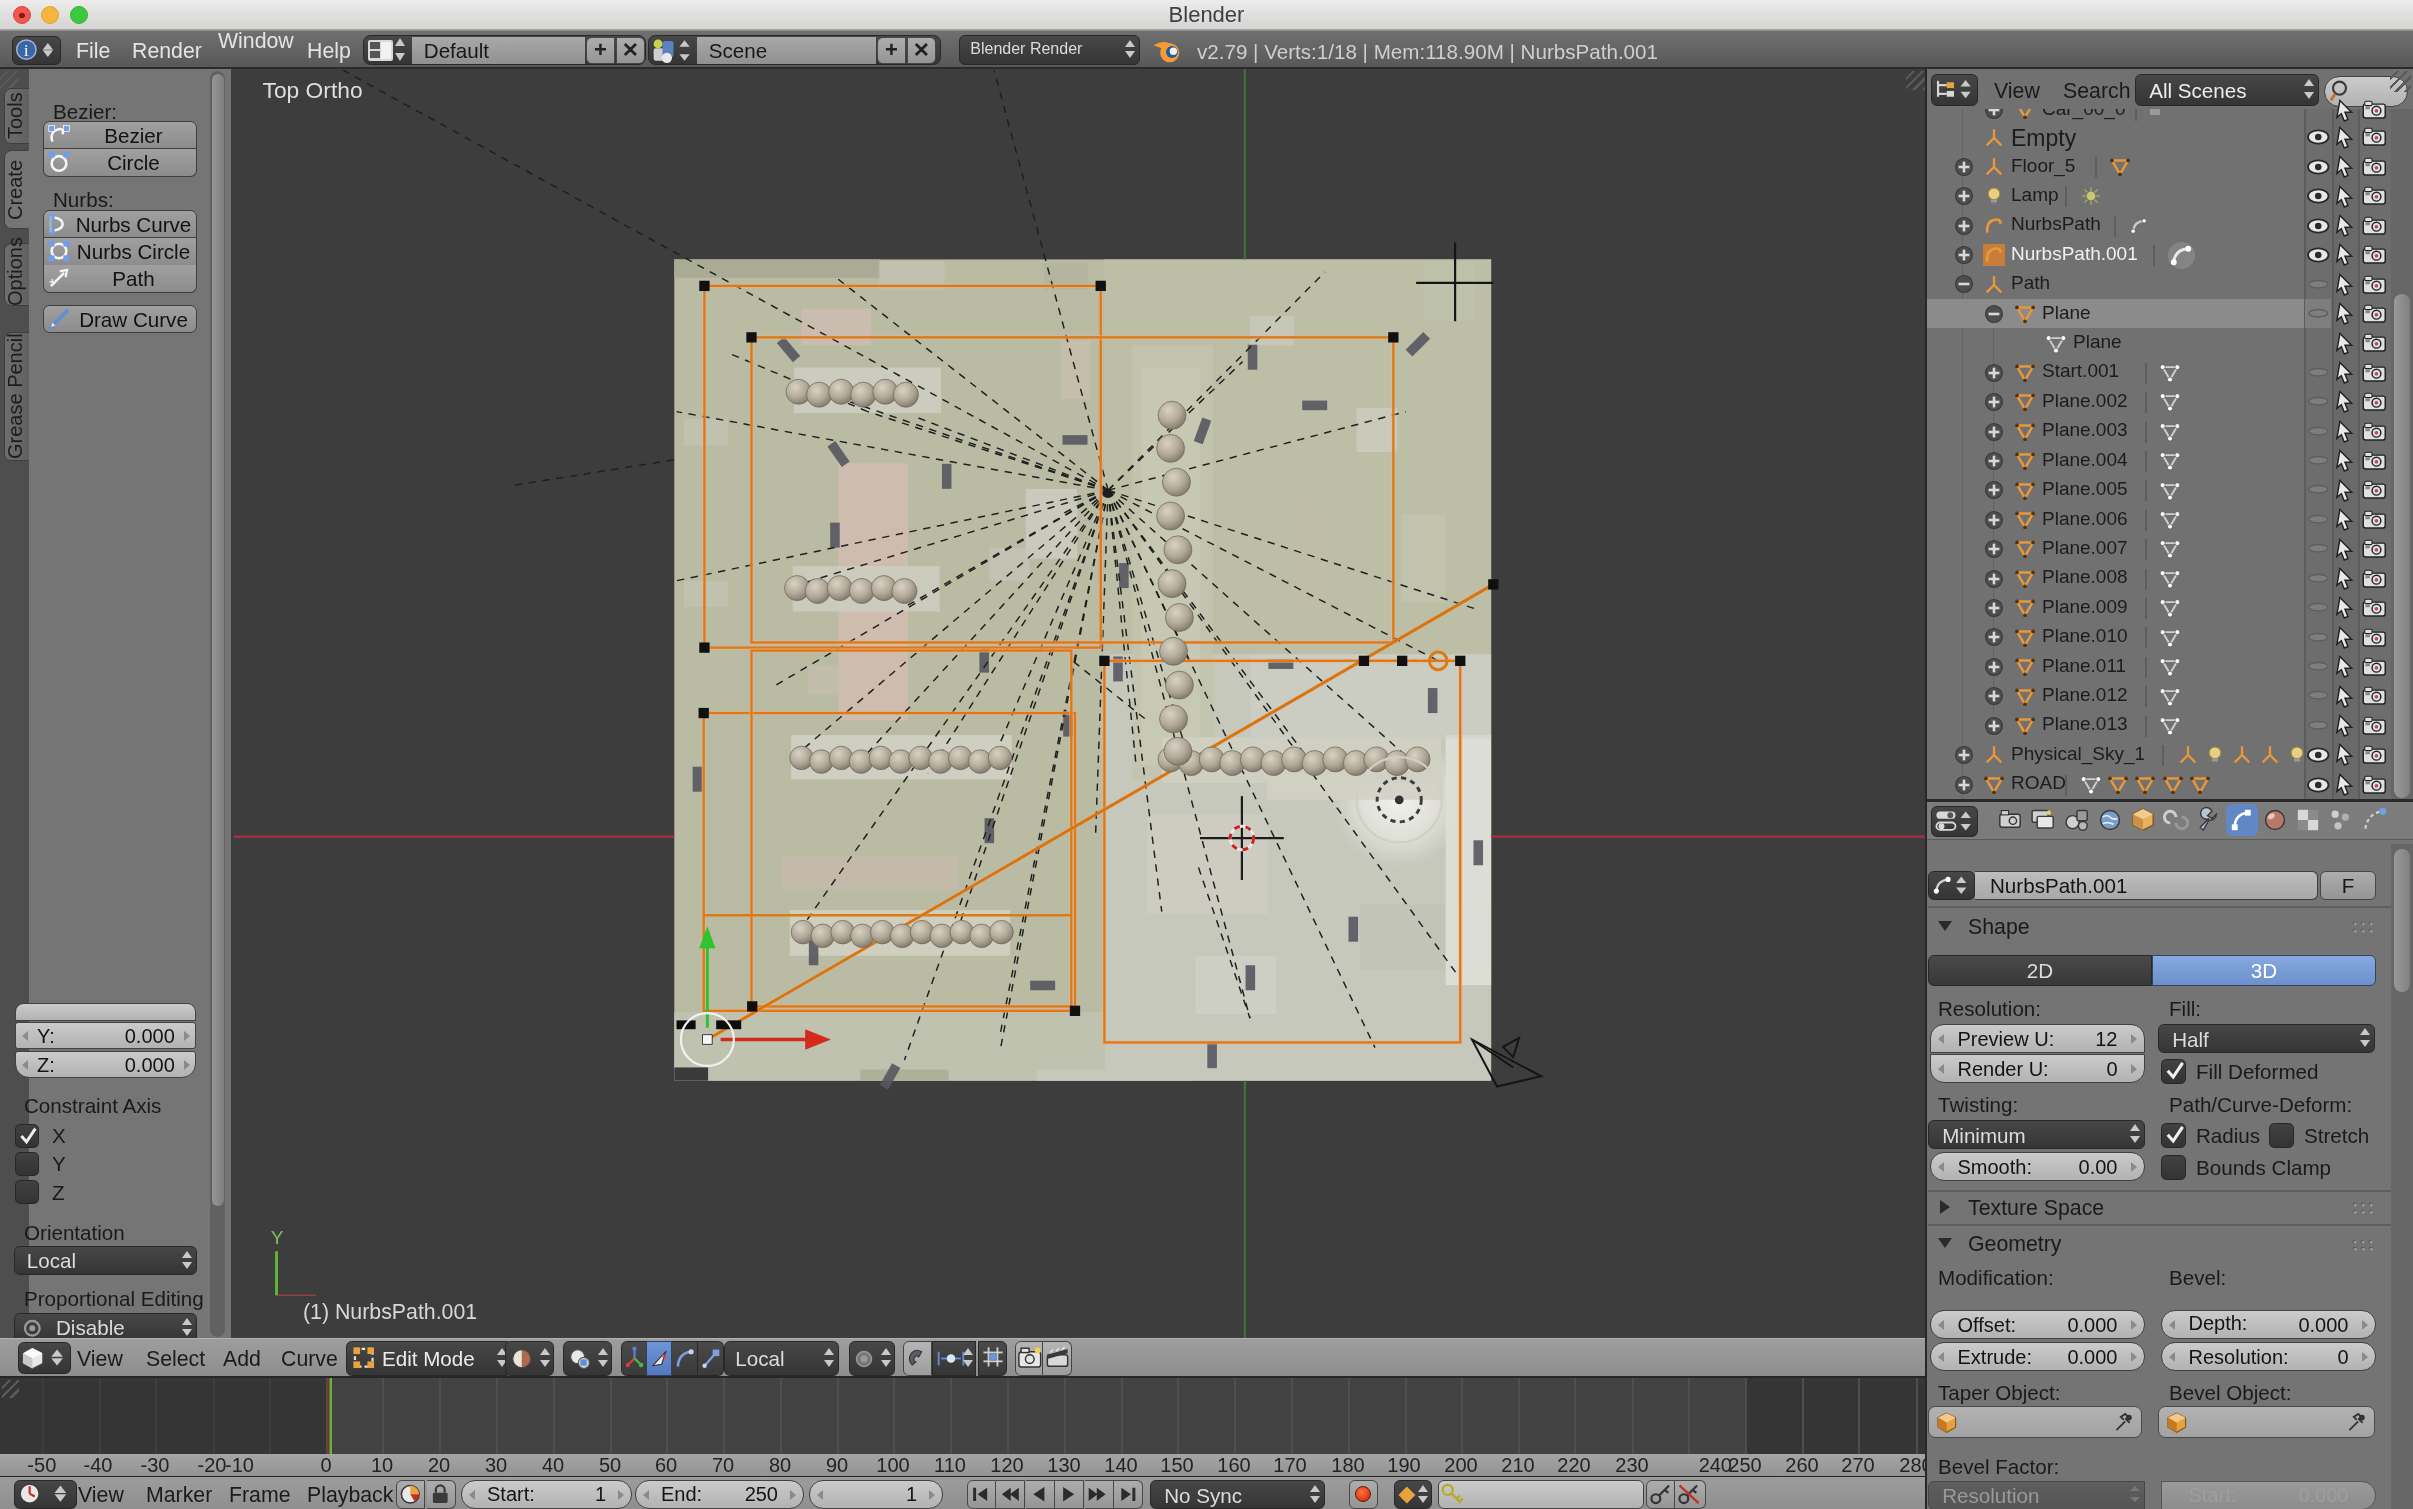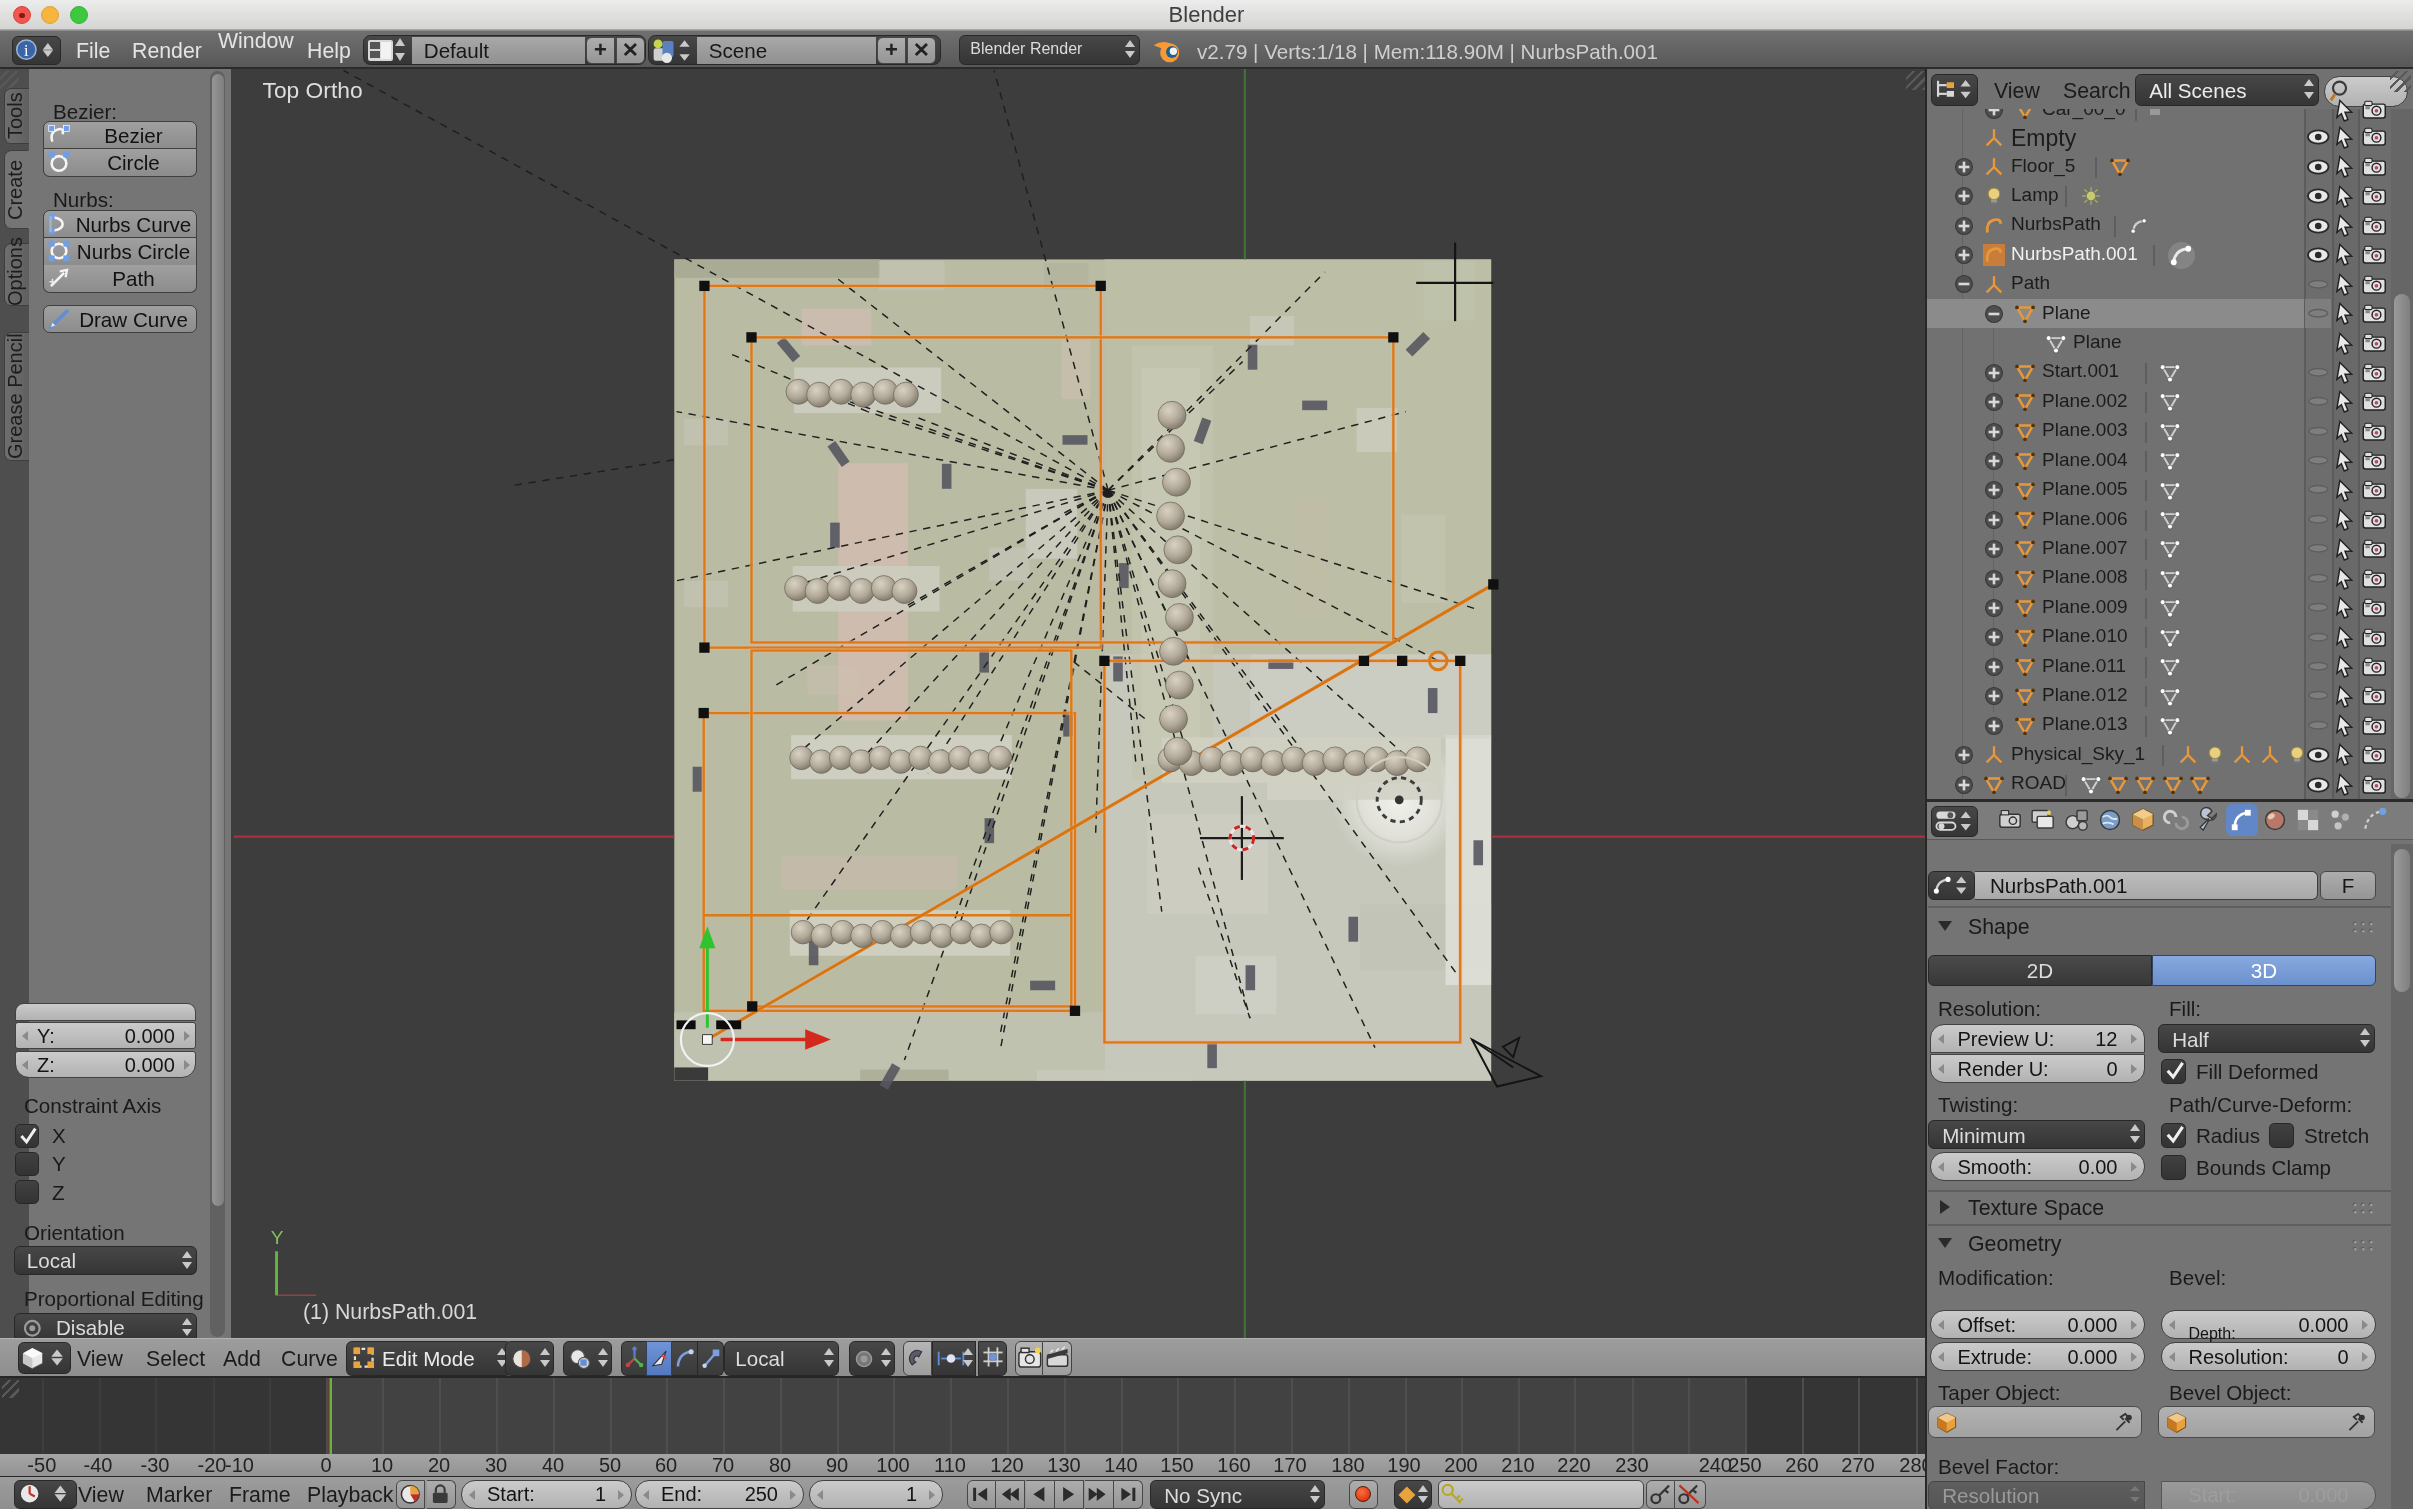--- a/index.html
+++ b/index.html
@@ -1713,21 +1713,21 @@
     <div class="a" style="left:7.4px;top:8.8px;width:0;height:0;border-top:5.1px solid transparent;border-bottom:5.1px solid transparent;border-right:6.6px solid #8a8a8a"></div>
     <div class="a" style="right:7.4px;top:8.8px;width:0;height:0;border-top:5.1px solid transparent;border-bottom:5.1px solid transparent;border-left:6.6px solid #8a8a8a"></div>
   </div>
 <div class="a fld" style="left:1930px;top:1342px;width:215px;height:29px;border-radius:14px">
     <div class="a tx" style="left:26.5px;top:2.9px;font-size:20px">Extrude:</div>
     <div class="a tx" style="right:26.5px;top:2.9px;font-size:20px">0.000</div>
     <div class="a" style="left:7.4px;top:8.8px;width:0;height:0;border-top:5.1px solid transparent;border-bottom:5.1px solid transparent;border-right:6.6px solid #8a8a8a"></div>
     <div class="a" style="right:7.4px;top:8.8px;width:0;height:0;border-top:5.1px solid transparent;border-bottom:5.1px solid transparent;border-left:6.6px solid #8a8a8a"></div>
   </div>
 <div class="a fld" style="left:2161px;top:1310px;width:215px;height:29px;border-radius:14px">
-    <div class="a tx" style="left:26.5px;top:14px;font-size:16px">Depth:</div>
+    <div class="a tx" style="left:26.5px;top:1px;font-size:20px">Depth:</div>
     <div class="a tx" style="right:26.5px;top:2.9px;font-size:20px">0.000</div>
     <div class="a" style="left:7.4px;top:8.8px;width:0;height:0;border-top:5.1px solid transparent;border-bottom:5.1px solid transparent;border-right:6.6px solid #8a8a8a"></div>
     <div class="a" style="right:7.4px;top:8.8px;width:0;height:0;border-top:5.1px solid transparent;border-bottom:5.1px solid transparent;border-left:6.6px solid #8a8a8a"></div>
   </div>
 <div class="a fld" style="left:2161px;top:1342px;width:215px;height:29px;border-radius:14px">
     <div class="a tx" style="left:26.5px;top:2.9px;font-size:20px">Resolution:</div>
     <div class="a tx" style="right:26.5px;top:2.9px;font-size:20px">0</div>
     <div class="a" style="left:7.4px;top:8.8px;width:0;height:0;border-top:5.1px solid transparent;border-bottom:5.1px solid transparent;border-right:6.6px solid #8a8a8a"></div>
     <div class="a" style="right:7.4px;top:8.8px;width:0;height:0;border-top:5.1px solid transparent;border-bottom:5.1px solid transparent;border-left:6.6px solid #8a8a8a"></div>
   </div>

